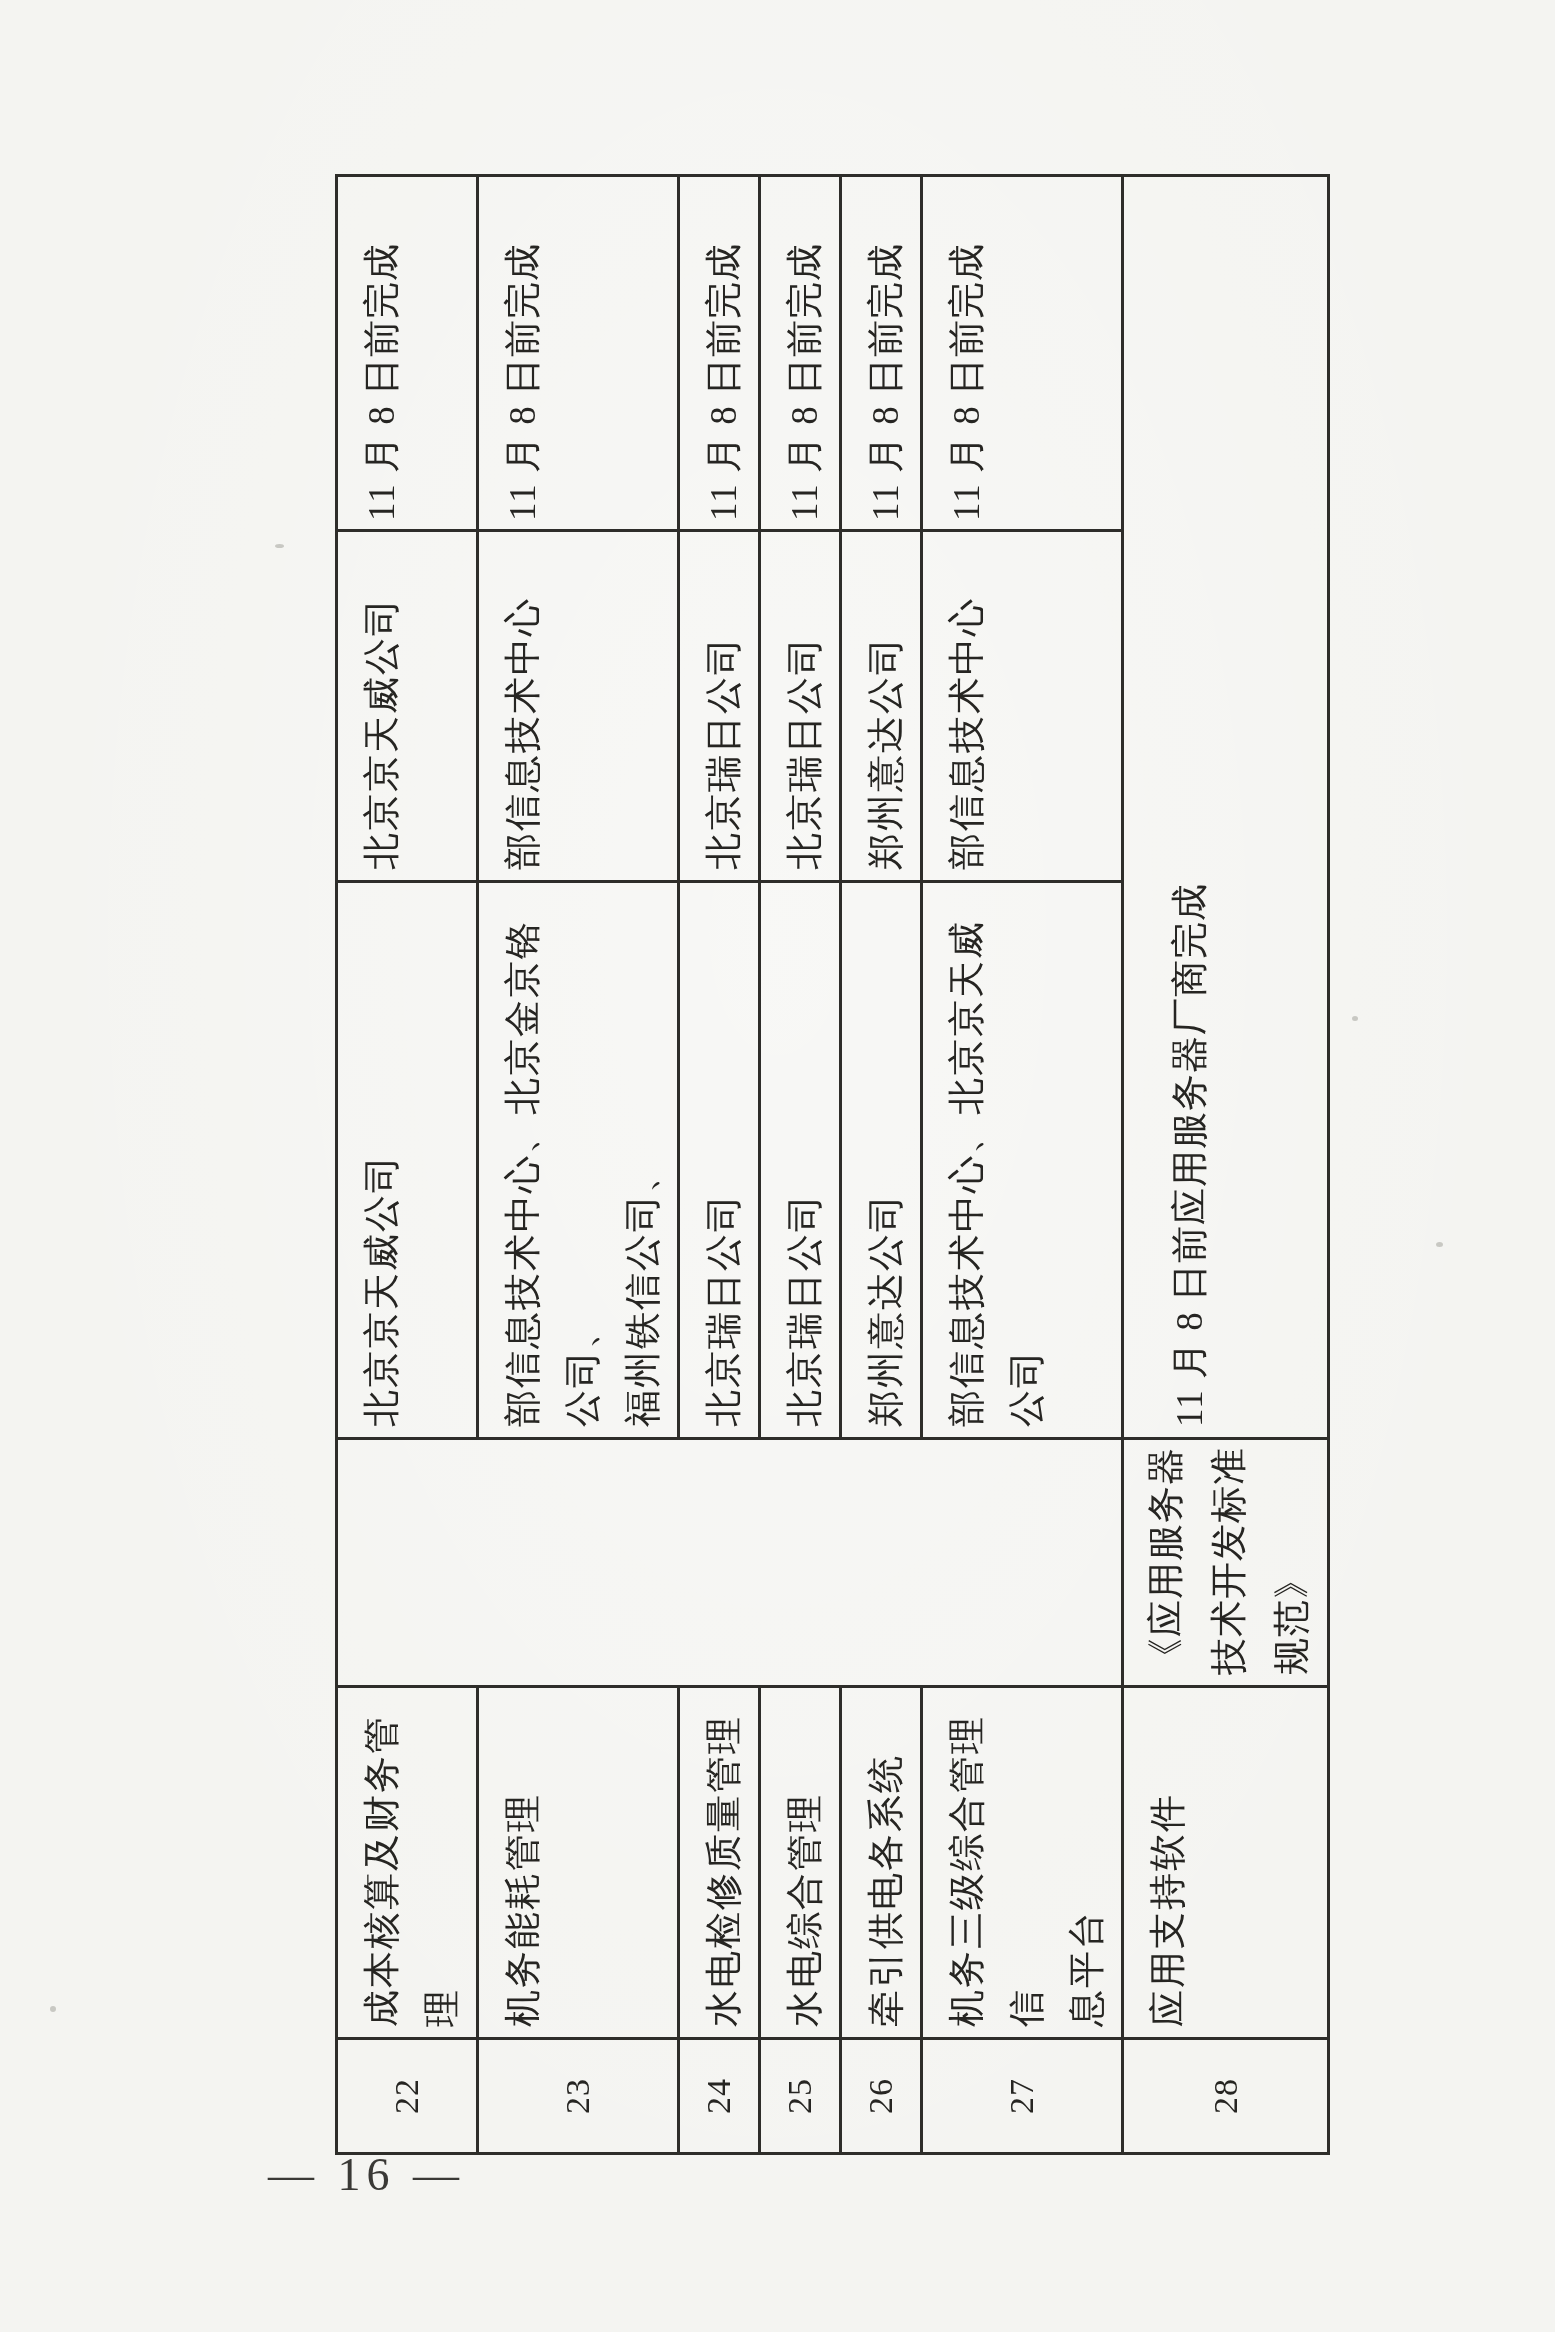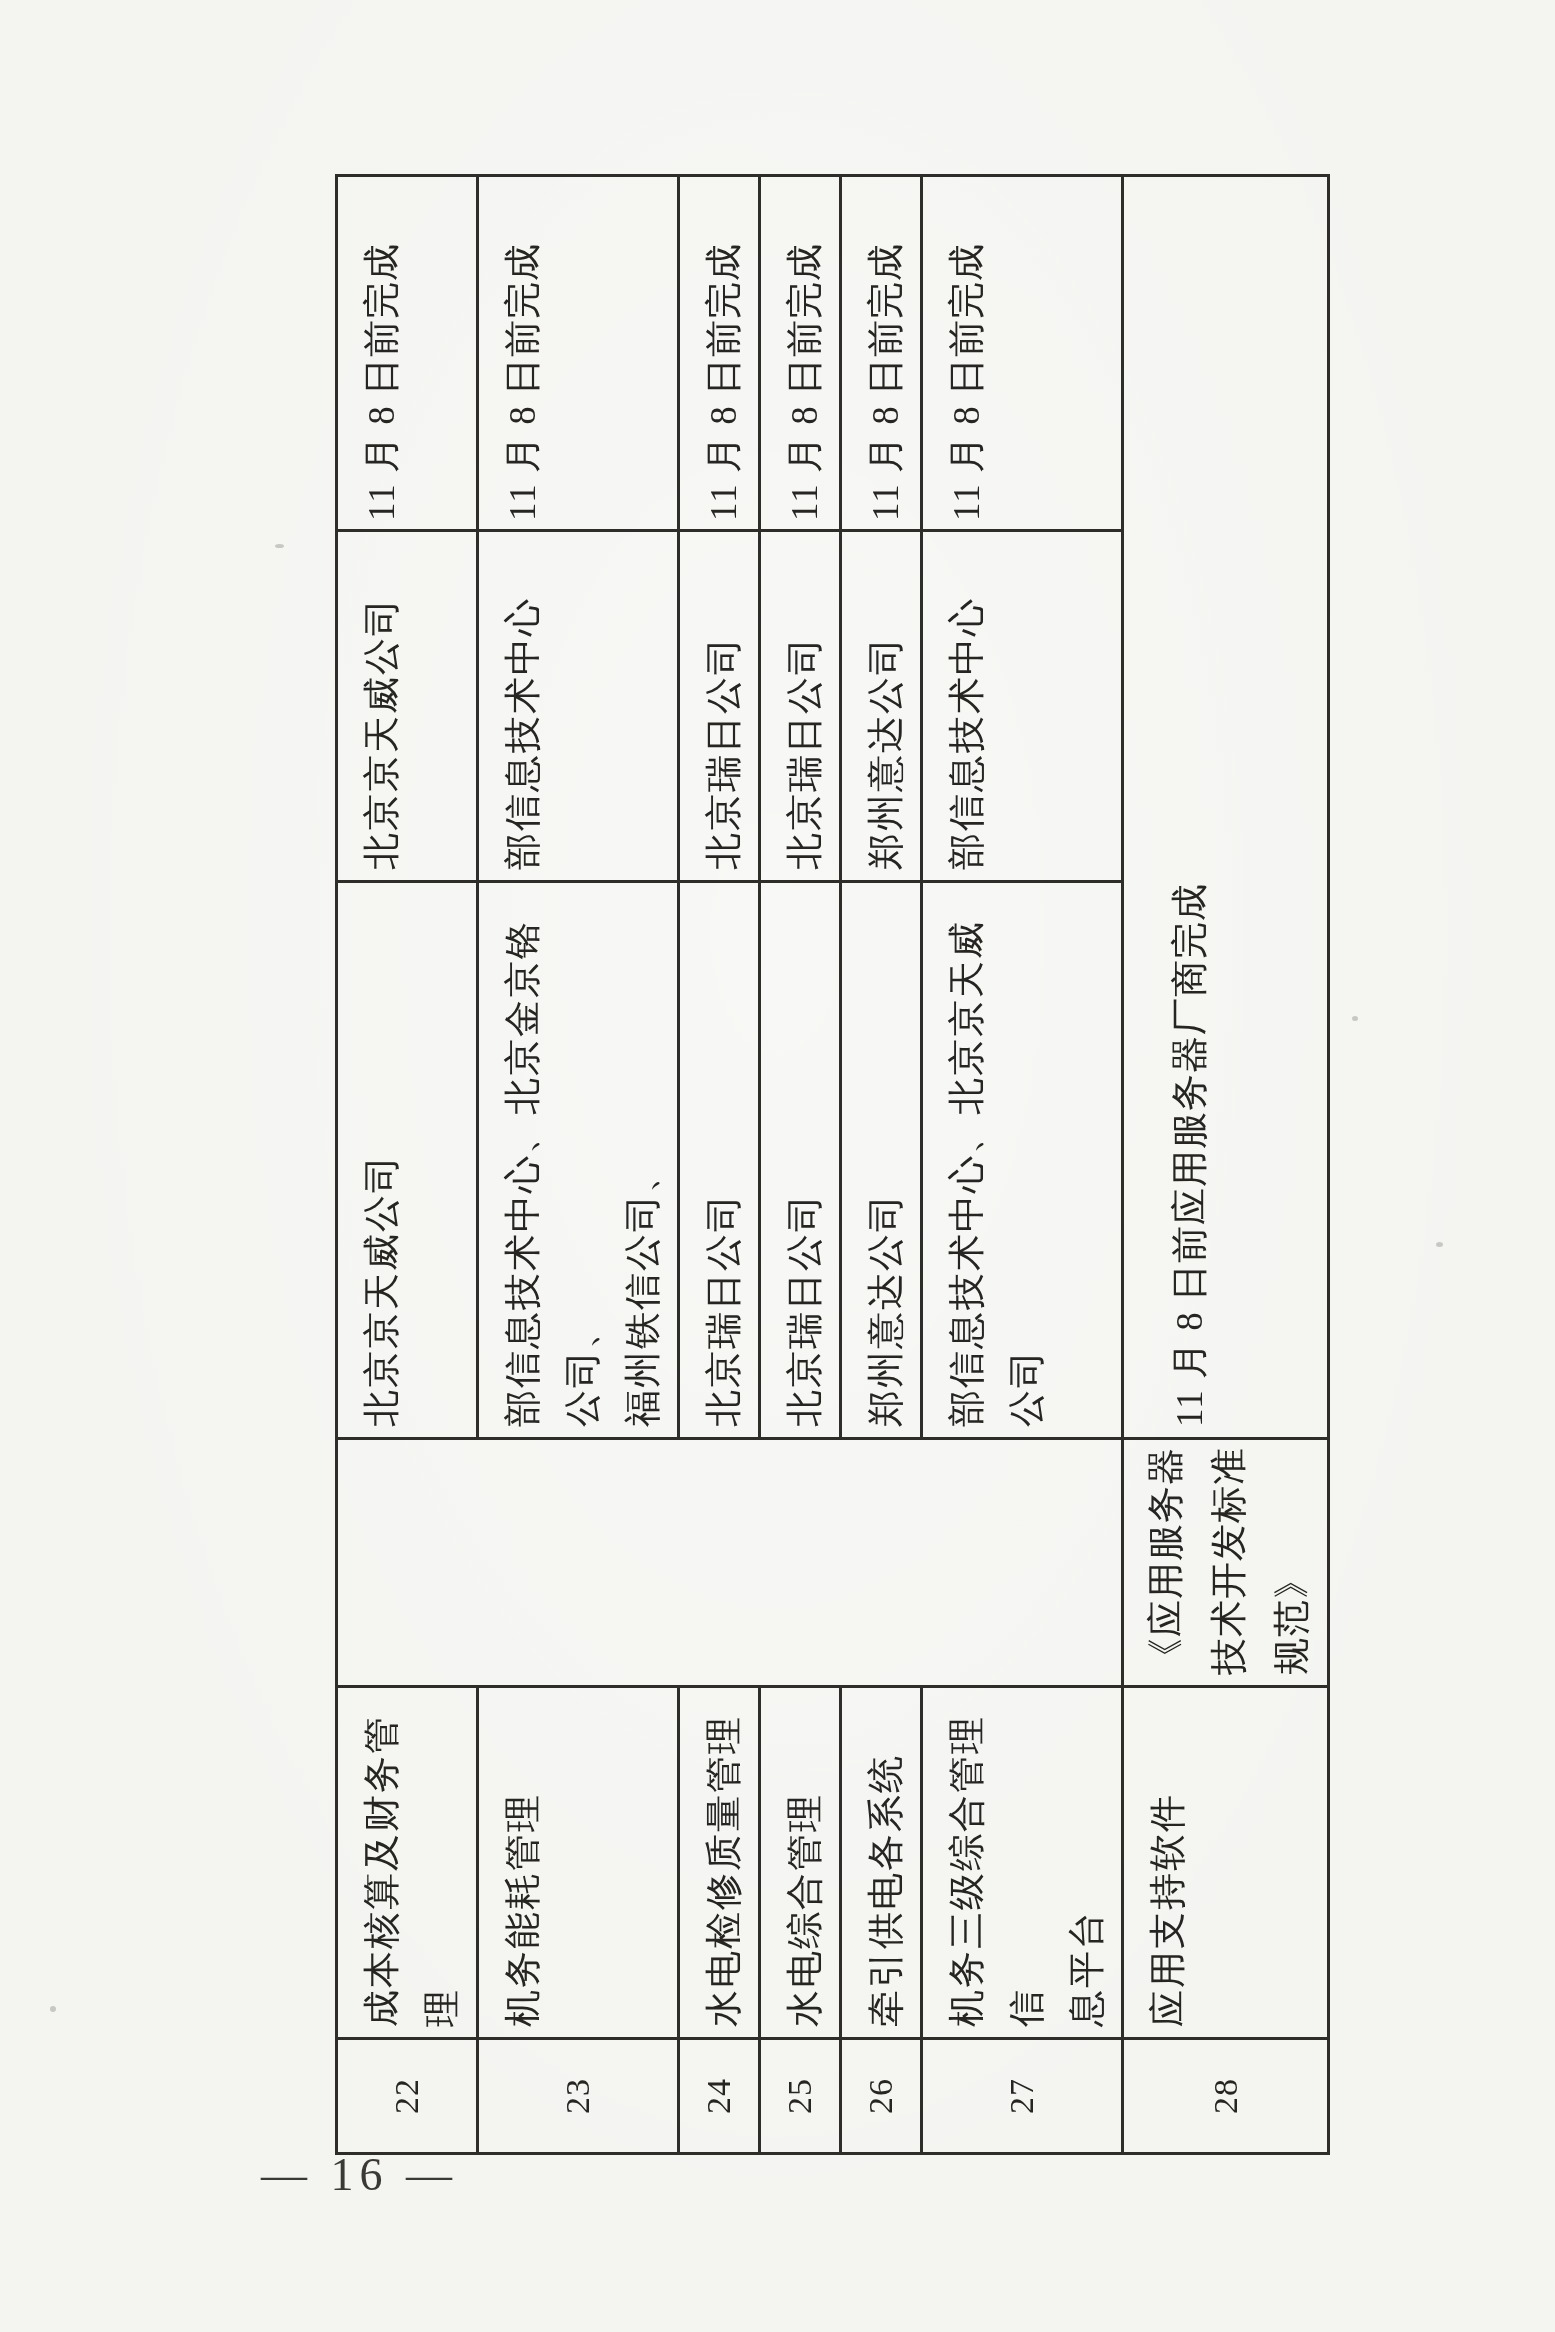--- a/index.html
+++ b/index.html
@@ -66,21 +66,21 @@
     padding-top: 36px;
     letter-spacing: 1px;
   }
   table.sched td.standard-cell {
     padding-top: 10px;
     line-height: 63px;
     letter-spacing: 1px;
   }
   .page-no {
     position: absolute;
-    left: 261px;
+    left: 268px;
     top: 2148px;
     width: 200px;
     font-size: 46px;
     color: #3a3936;
     letter-spacing: 6px;
     white-space: nowrap;
   }
   .speck {
     position: absolute;
     background: #c8c8c3;

